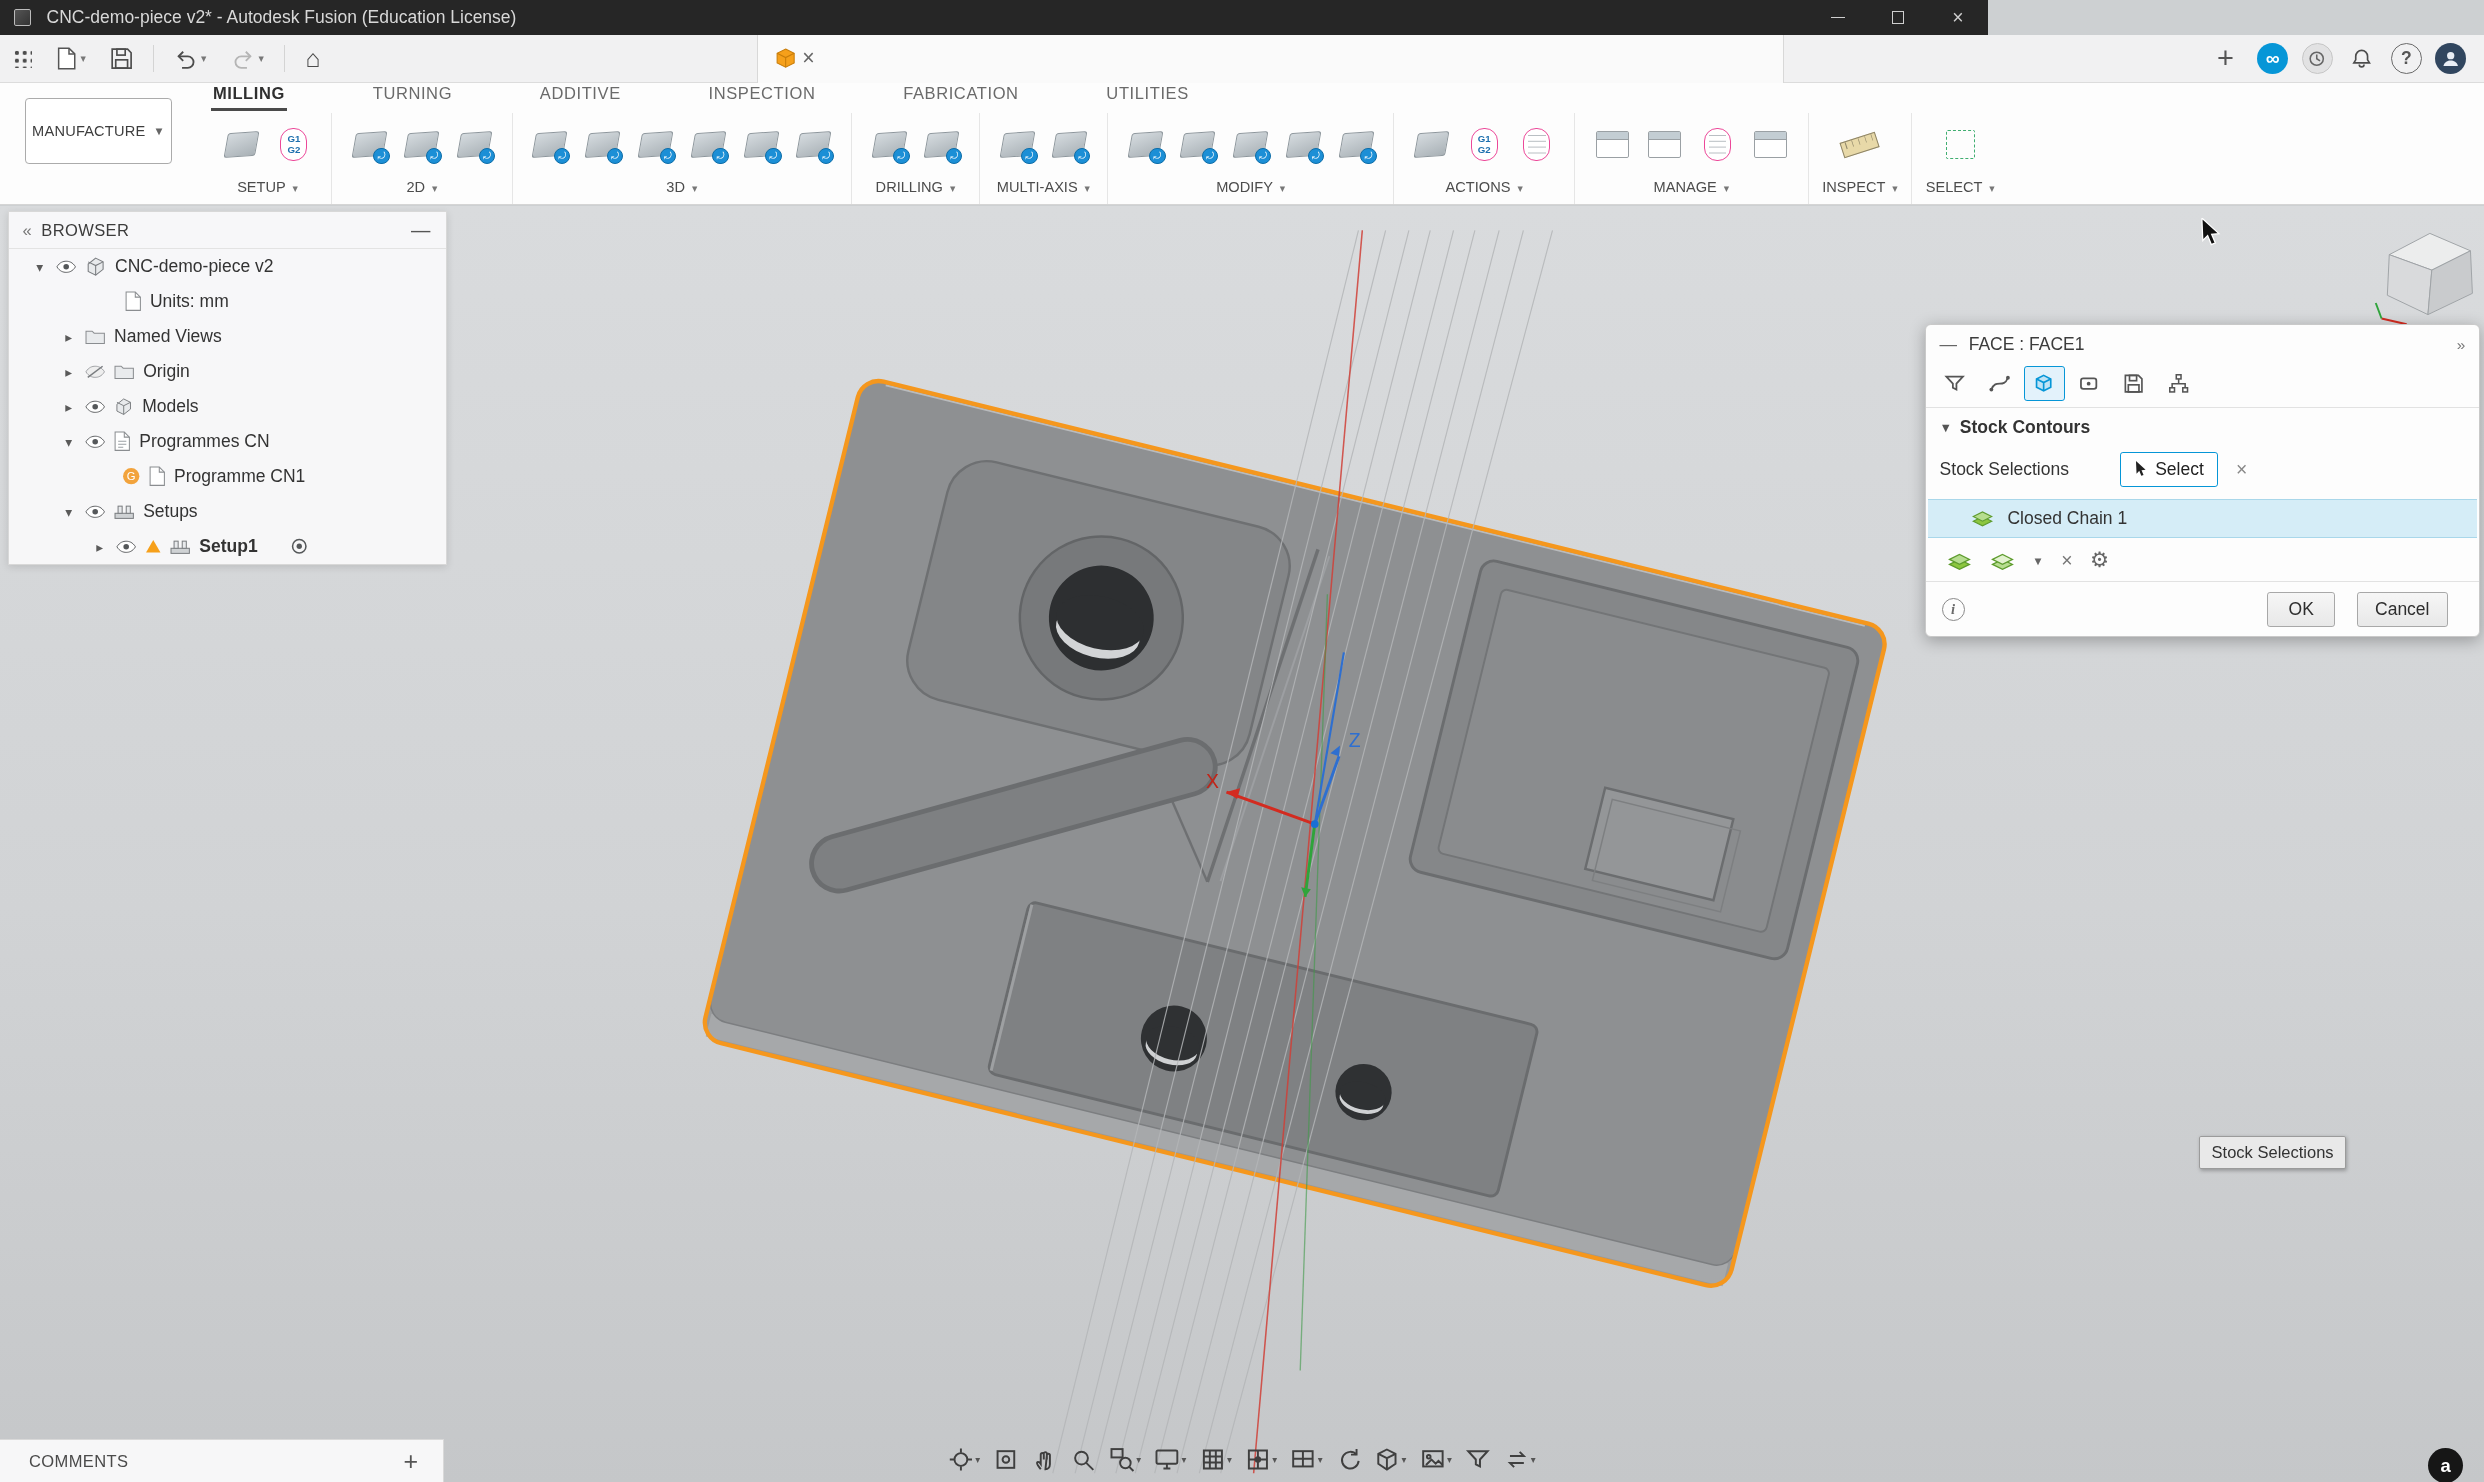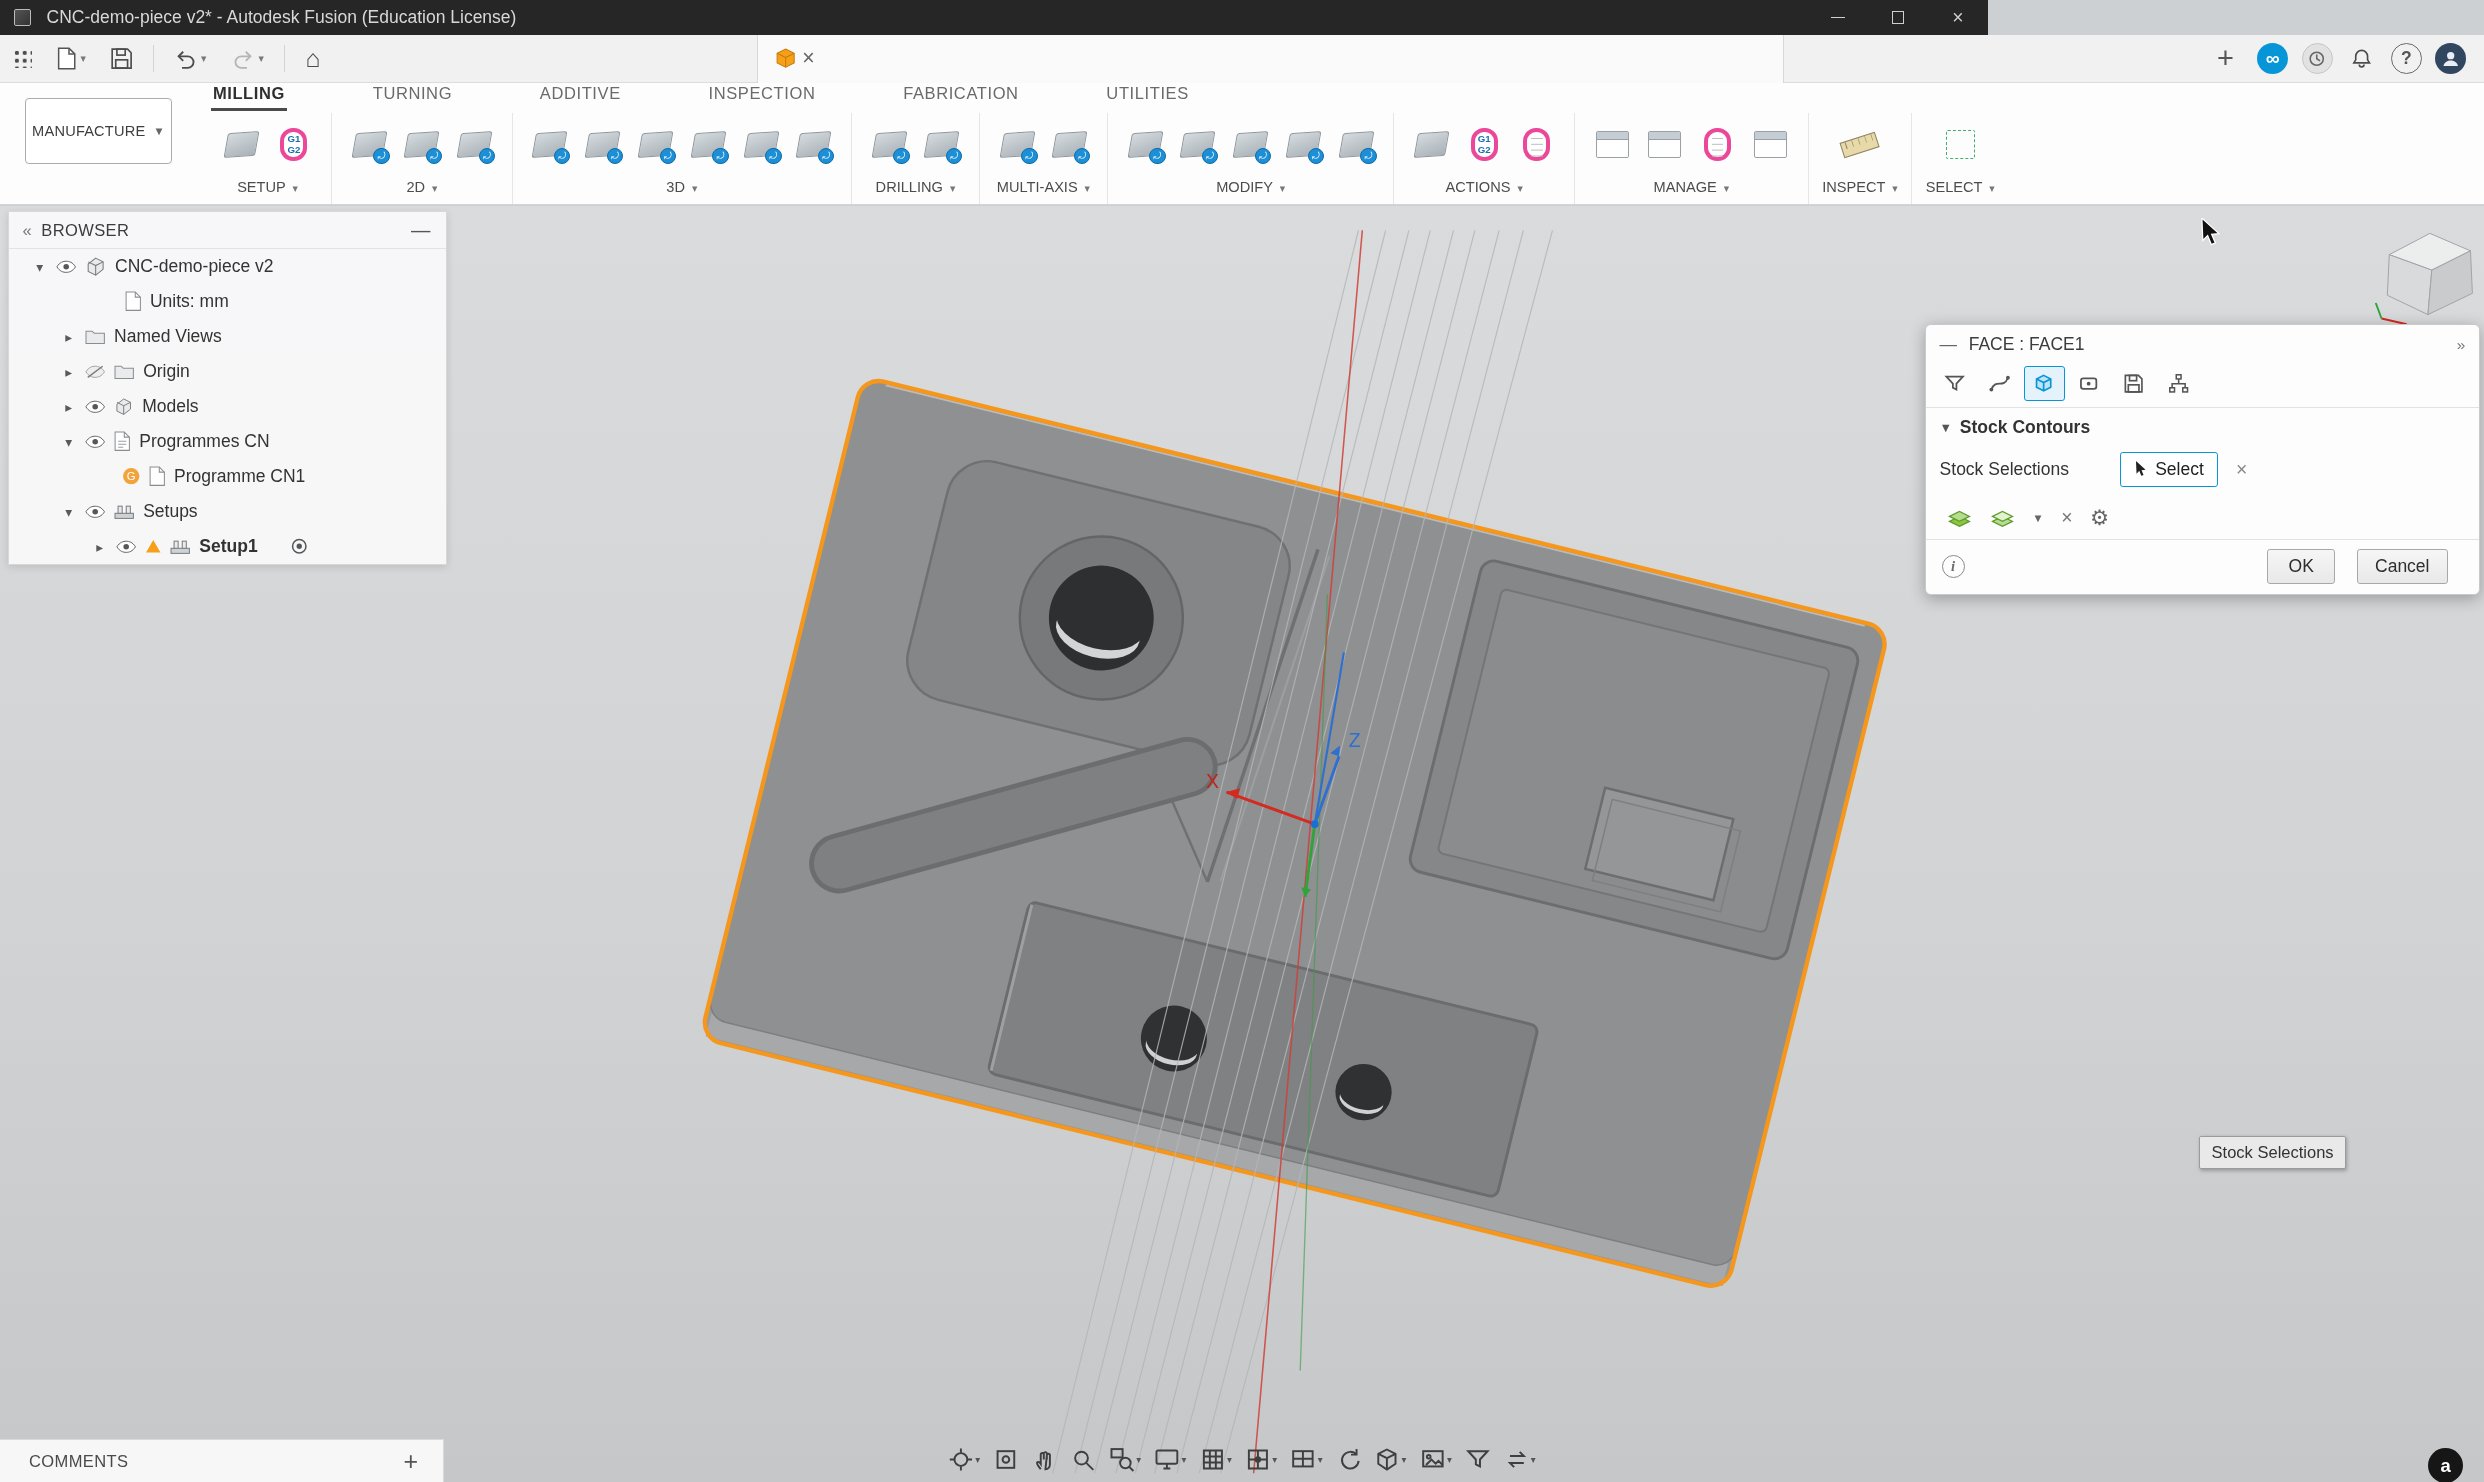--- a/index.html
+++ b/index.html
@@ -41,21 +41,21 @@
   .rtab.active { color:#2f2f2f; border-bottom-color:#4a4a4a; font-weight:bold; }
   .rgroups { position:absolute; left:204px; top:31px; right:9.7px; height:91px; display:flex; }
   .rgroup { display:flex; flex-direction:column; align-items:center; padding:1.9px 13.6px 0; border-right:1px solid #e6e6e6; }
   .rgroup:last-child { border-right:none; }
   .gicons { display:flex; align-items:center; gap:5.8px; height:60px; }
   .glabel { font-size:14.6px; color:#4c4c4c; margin-top:3.9px; white-space:nowrap; }
   .glabel .caret { font-size:10.7px; color:#777; margin-left:2.9px; }
   .ricon { width:47px; height:54px; display:flex; align-items:center; justify-content:center; position:relative; }
   .chip { width:31px; height:25px; background:linear-gradient(160deg,#d5dbdf,#a9b1b6); border:1px solid #8d969c; border-radius:2.9px; transform:skewX(-14deg) rotate(-4deg); }
   .badge { position:absolute; right:2.9px; bottom:7.8px; width:16.5px; height:16.5px; border-radius:50%; background:#1c8fd6; border:1px solid #0d6da8; color:#fff; font-size:9.7px; display:flex; align-items:center; justify-content:center; }
-  .sheeti { width:27px; height:33px; background:#fff; border:4px solid #ec4899; border-radius:13px; position:relative; }
+  .sheeti { width:27px; height:33px; background:#fff; border:1px solid #ec4899; border-radius:13px; position:relative; }
   .sheeti:before { content:""; position:absolute; left:3.9px; top:5.8px; right:3.9px; height:0; border-top:1.9px solid #b9bfc3; box-shadow:0 5.8px 0 #b9bfc3, 0 11.6px 0 #b9bfc3, 0 17.5px 0 #b9bfc3; }
   .sheeti.gc:before { display:none; }
   .sheeti.gc { font-size:9.7px; color:#1c6fae; font-weight:bold; display:flex; flex-direction:column; align-items:center; justify-content:center; line-height:10.7px; }
   .paneli { width:33px; height:27px; background:#fff; border:1px solid #9aa0a4; border-radius:1.9px; position:relative; }
   .paneli:before { content:""; position:absolute; left:0; top:0; right:0; height:6.8px; background:#c3cdd3; border-bottom:1px solid #9aa0a4; }
   .measurei { width:37px; height:15.5px; background:#e8d9a8; border:1.5px solid #8d8privé468; border:1.5px solid #8d8468; transform:rotate(-18deg); position:relative; }
   .measurei:before { content:""; position:absolute; left:3.9px; top:0; width:0; height:6.8px; border-left:1.5px solid #8d8468; box-shadow:6.8px 0 0 -0.2px #8d8468, 13.6px 0 0 -0.2px #8d8468, 20.4px 0 0 -0.2px #8d8468, 27px 0 0 -0.2px #8d8468; }
   .dashedi { width:29px; height:29px; border:1.9px dashed #3fae70; border-radius:1.9px; }
 
   
@@ -665,20 +665,27 @@
     <div class="dg-selrow">
       <span class="sl">Stock Selections</span>
       <span class="sel-btn">
         <svg width="13.6" height="17.5" viewBox="0 0 14 18">
             <path d="M1 0l0.6 13 2.8-2.9 2.1 5.2 2.3-0.9-2.1-5 4.2-0.4z" fill="#222"></path>
           </svg>
         <span>Select</span>
       </span>
       <span class="sel-x">×</span>
     </div>
+    <div class="chain-row">
+      <svg width="23" height="19.4" viewBox="0 0 20 16">
+        <path d="M2 11l8-4 8 4-8 4z" fill="#8cc63f" stroke="#5e9c2e"></path>
+        <path d="M2 7l8-4 8 4-8 4z" fill="#b6dd8f" stroke="#5e9c2e"></path>
+      </svg>
+      <span>Closed Chain 1</span>
+    </div>
     <div class="tools-row">
       <svg width="25" height="21.3" viewBox="0 0 20 16">
           <path d="M2 11l8-4 8 4-8 4z" fill="#8cc63f" stroke="#5e9c2e"></path>
           <path d="M2 7l8-4 8 4-8 4z" fill="#b6dd8f" stroke="#5e9c2e"></path>
         </svg>
       <svg width="25" height="21.3" viewBox="0 0 20 16">
           <path d="M2 11l8-4 8 4-8 4z" fill="#b6dd8f" stroke="#5e9c2e"></path>
           <path d="M2 7l8-4 8 4-8 4z" fill="#e2f2cf" stroke="#5e9c2e"></path>
         </svg>
       <span class="caret">▼</span>

